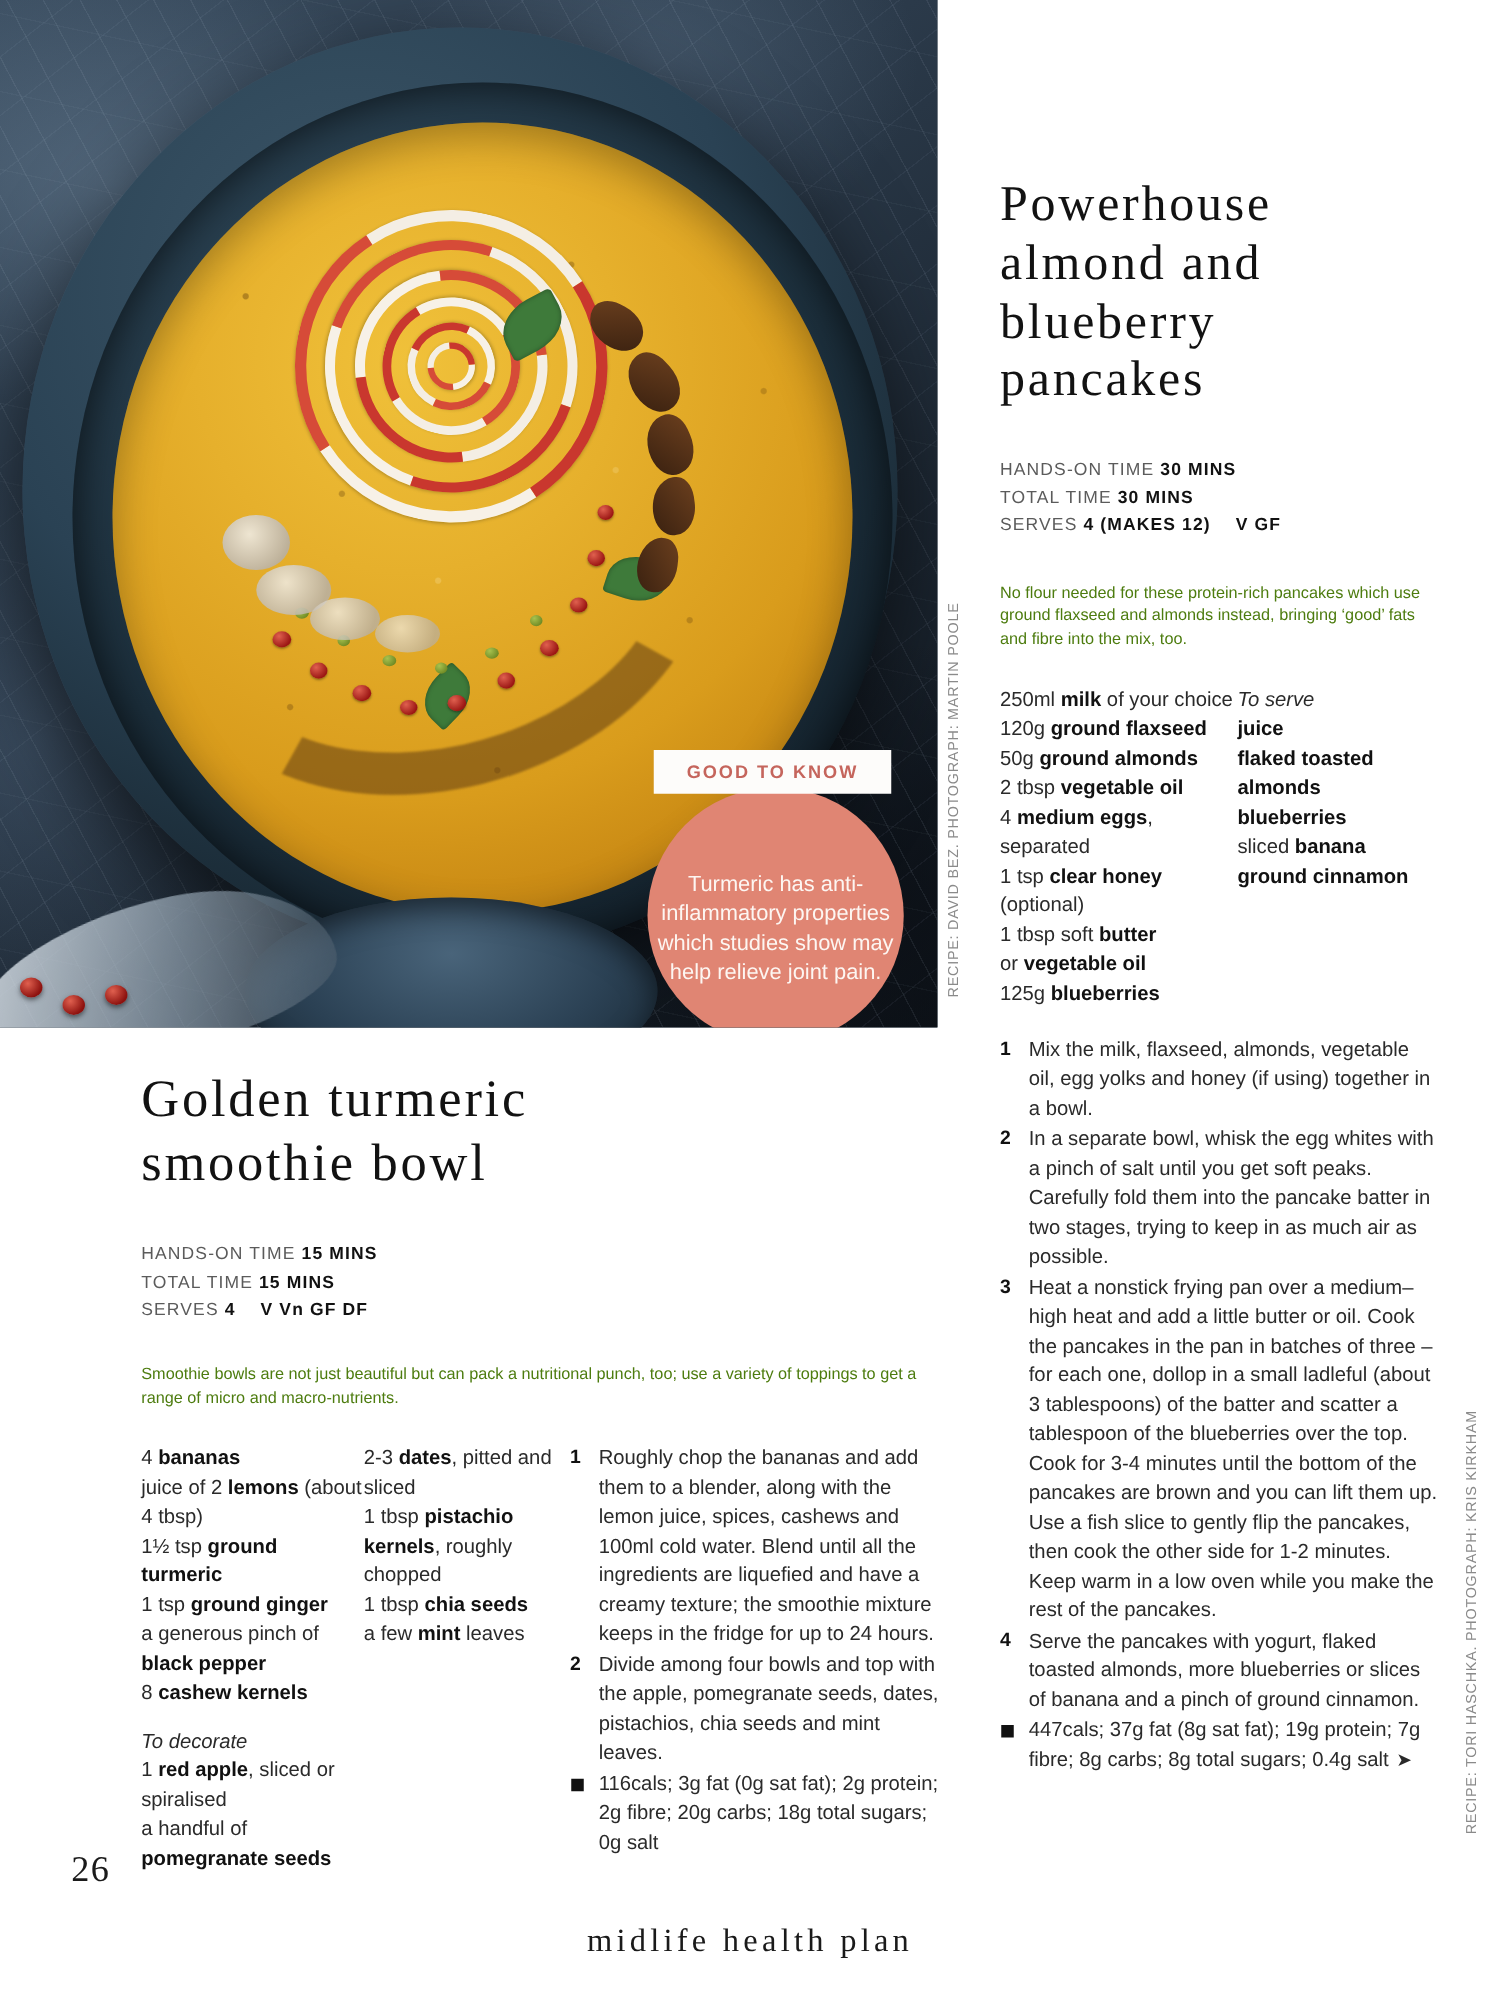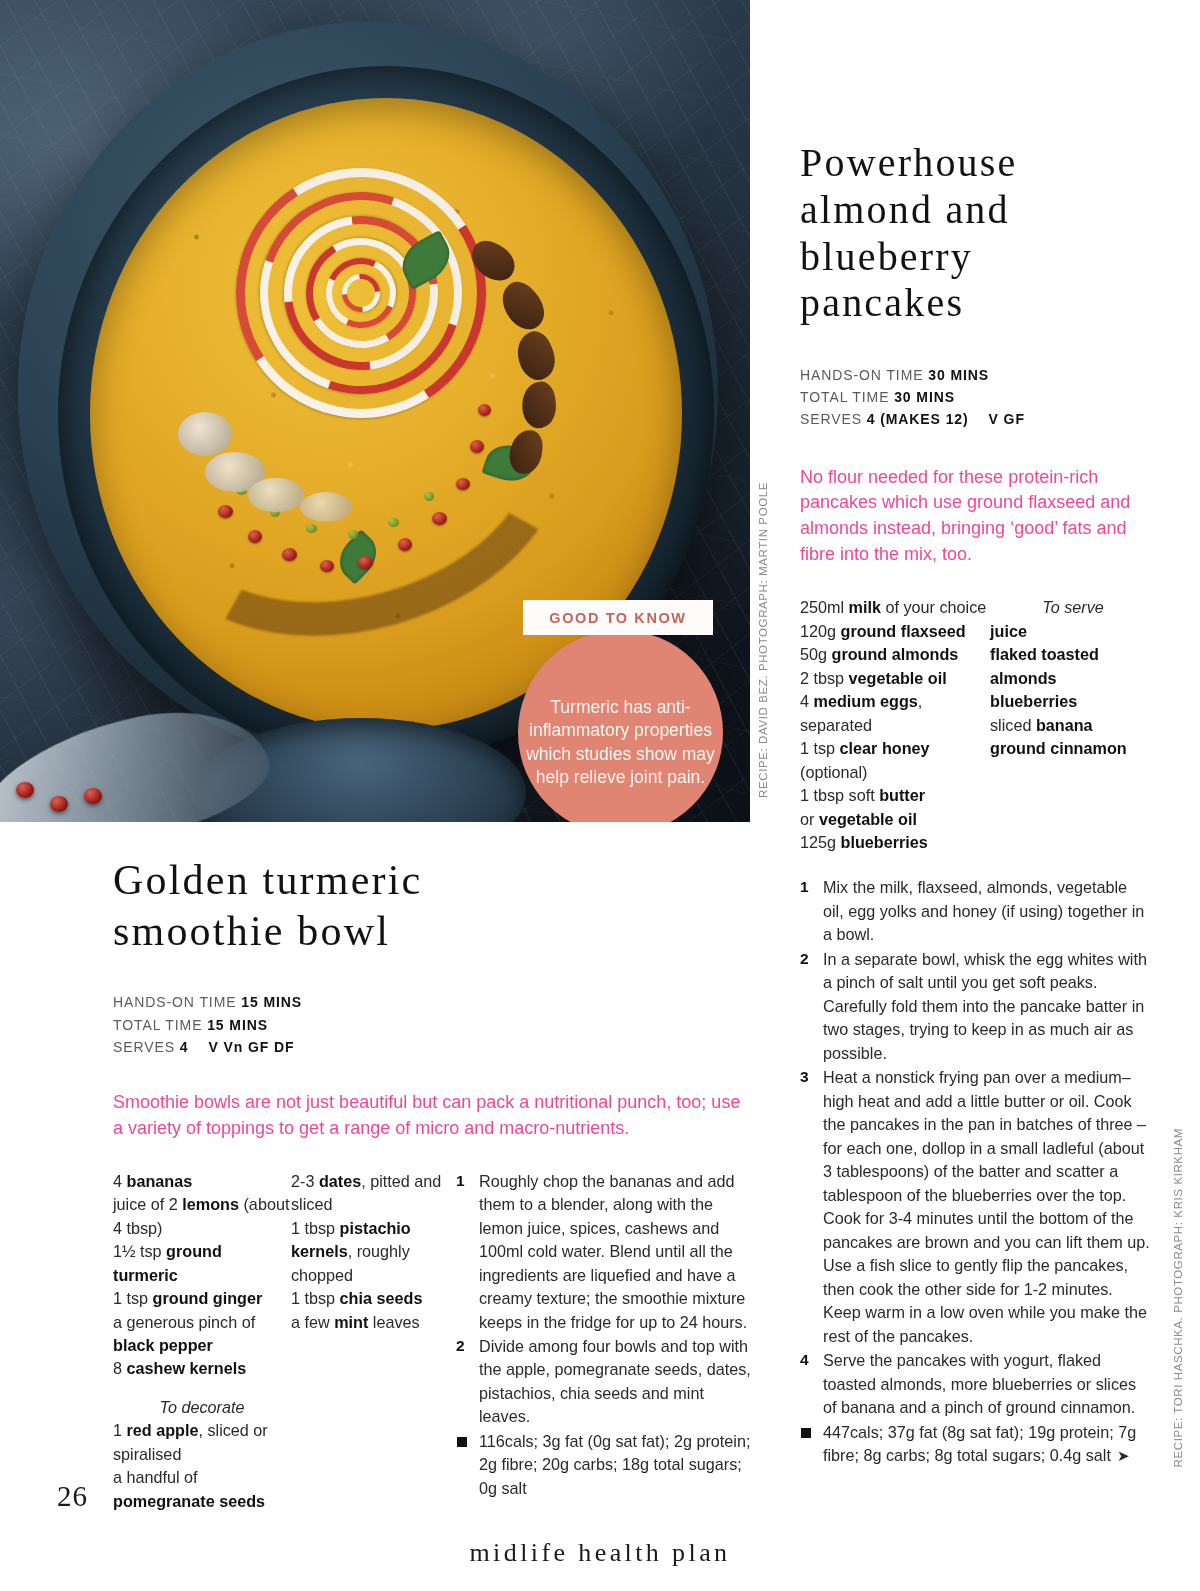--- a/index.html
+++ b/index.html
@@ -159,25 +159,25 @@
   
   .serif-title {
     font-family: "Liberation Serif", serif;
     font-weight: 400; color: #121212;
     letter-spacing: 2.2px;
   }
   .meta { color: #5b5b5b; font-size: 14px; letter-spacing: .9px; line-height: 1.58; }
   .meta b { color: #111; font-weight: 700; }
   .meta .tags { color: #111; font-weight: 700; margin-left: 20px; }
 
-  .intro { font-size: 18px; line-height: 1.44; color: #ec4899; }
+  .intro { font-size: 13px; line-height: 1.44; color: #4d7c0f; }
 
   .ing { font-size: 16.2px; line-height: 1.45; color: #2a2a2a; }
   .ing b { font-weight: 700; color: #111; }
-  .ing .sec { font-style: italic; color: #2a2a2a; display: block; margin-top: 15px; text-align: center; }
+  .ing .sec { font-style: italic; color: #2a2a2a; display: block; margin-top: 15px; }
 
   ol.steps { list-style: none; counter-reset: st; }
   ol.steps li {
     counter-increment: st; position: relative; padding-left: 23px;
     font-size: 16.2px; line-height: 1.45; color: #2a2a2a; margin-bottom: 1px;
   }
   ol.steps li::before {
     content: counter(st); position: absolute; left: 0; top: 0;
     font-weight: 700; color: #111; font-size: 15.5px;
   }

